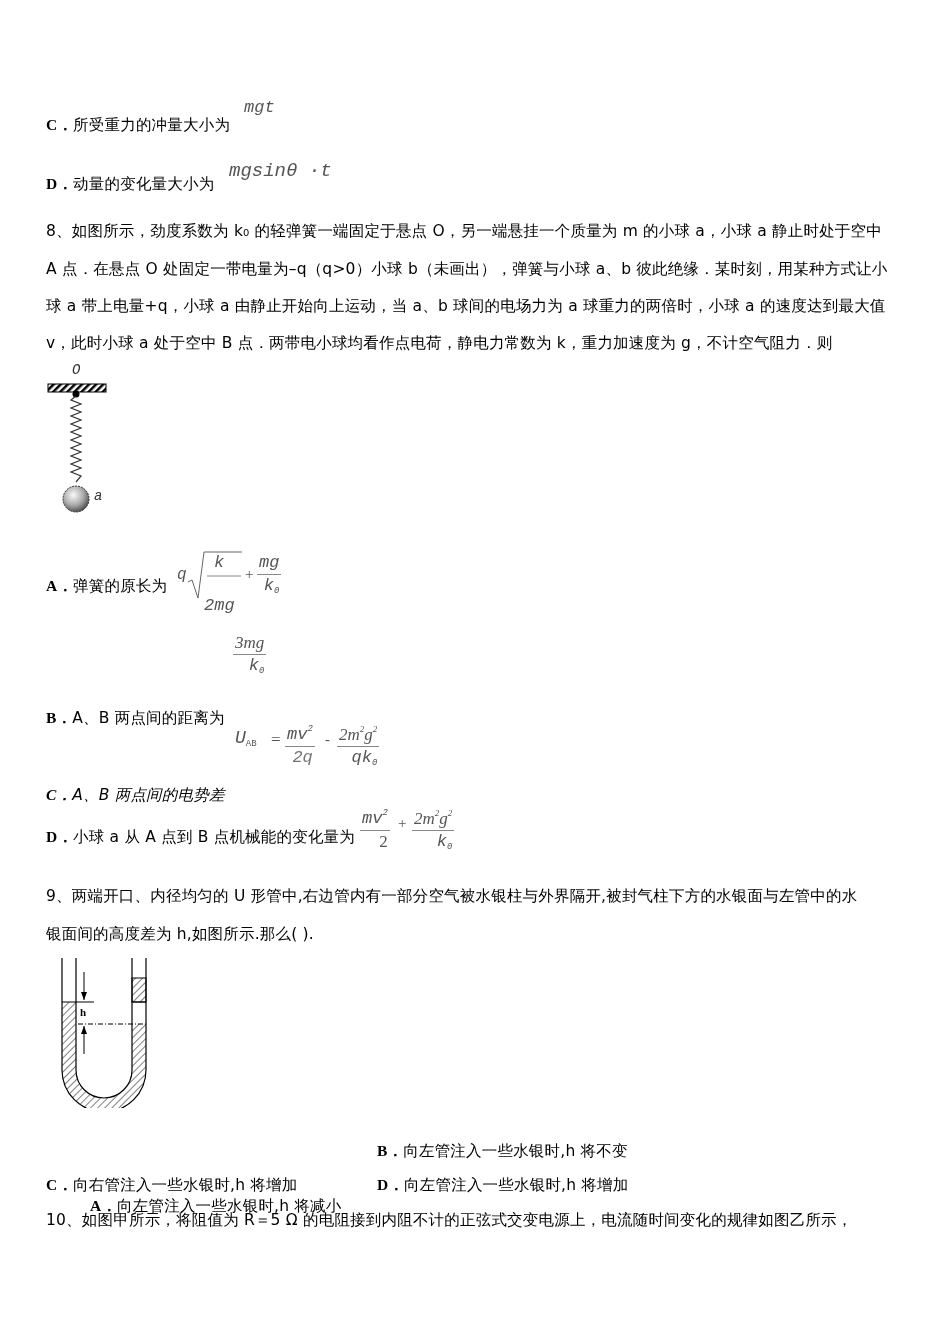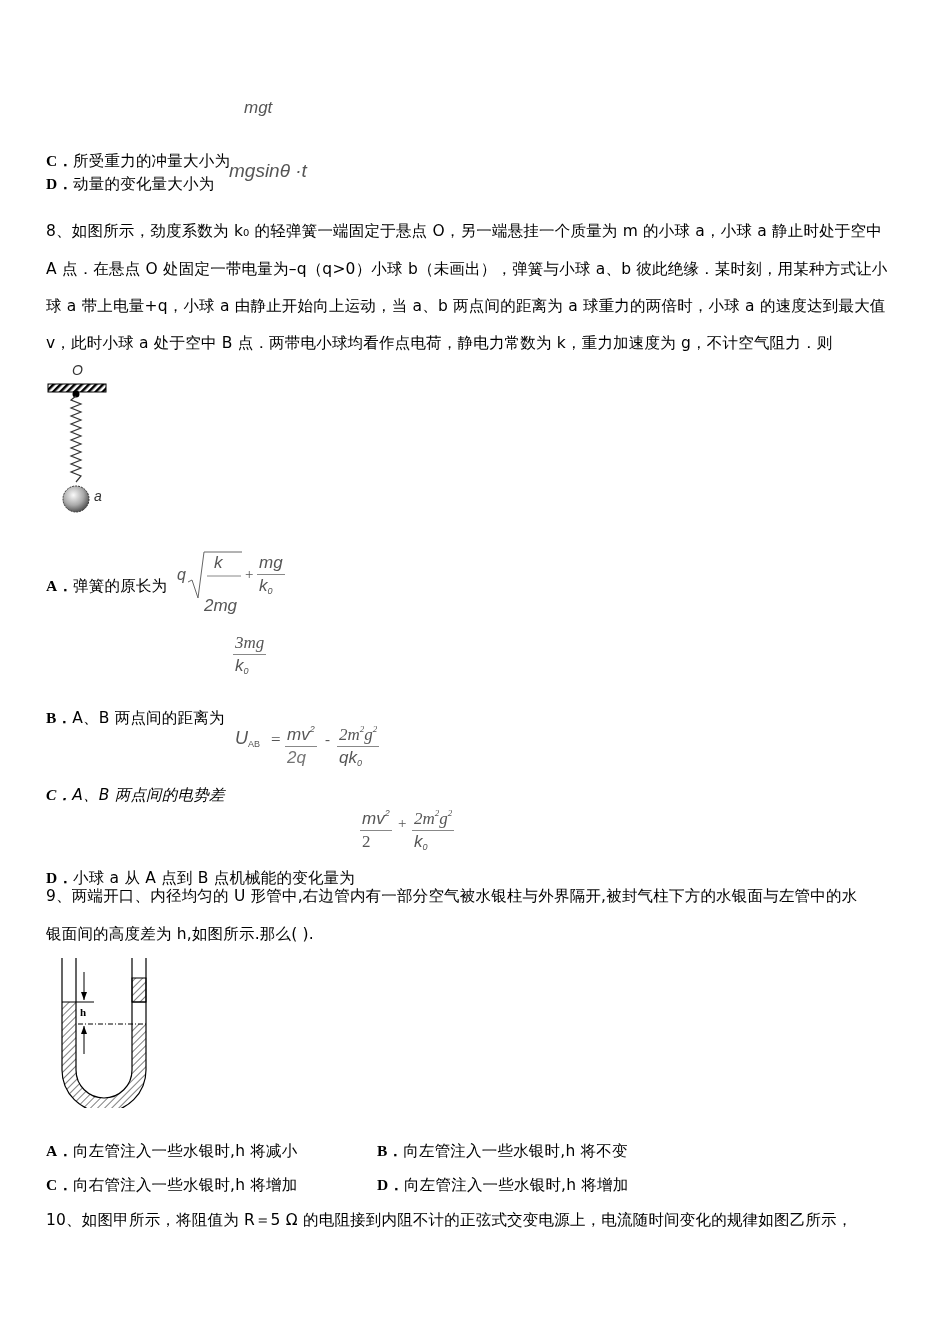--- a/index.html
+++ b/index.html
@@ -1,47 +1,47 @@
 <!DOCTYPE html>
 <html><head>
 <meta charset="utf-8">
 <style>
   html, body { margin: 0; padding: 0; background: #ffffff; }
   body { width: 950px; height: 1344px; position: relative; overflow: hidden;
          font-family: "DejaVu Sans", "Liberation Sans", sans-serif; color: #000; font-size: 15px; }
   .abs { position: absolute; }
   .line { position: absolute; left: 46px; white-space: nowrap; font-size: 15.5px; letter-spacing: 0.2px; }
   .lbl { font-family: "Liberation Serif", "DejaVu Serif", serif; font-weight: bold; }
-  .math { font-family: Liberation Sans, sans-serif; font-style: italic; color: #555; }
+  .math { font-family: Liberation Mono, monospace; font-style: italic; color: #555; }
   .mup { font-family: "Liberation Serif", "DejaVu Serif", serif; color: #555; }
-  .frac { display: inline-block; vertical-align: middle; text-align: left; }
+  .frac { display: inline-block; vertical-align: middle; text-align: right; }
   .frac .num { display: block; padding: 0 2px; border-bottom: 1px solid #888; font-size: 17px; line-height: 22px; }
   .frac .den { display: block; padding: 0 2px; font-size: 17px; line-height: 22px; }
   sup.s { font-size: 9px; vertical-align: 8px; }
   sub.s { font-size: 9px; vertical-align: -3px; }
 </style>
 </head>
 <body>
 
-<div class="line" style="top:115px;margin-top:36px;">
+<div class="line" style="top:115px;">
   <span class="lbl">C．</span><span>所受重力的冲量大小为</span>
 </div>
 <div class="abs math" style="left:244px; top:98px; font-size:17px;">mgt</div>
 
 <div class="line" style="top:174px;">
   <span class="lbl">D．</span><span>动量的变化量大小为</span>
 </div>
 <div class="abs math" style="left:229px; top:160px; font-size:19px;">mgsinθ ·t</div>
 
 <div>
   <div class="line" style="top:221px;">
     <span>8、</span><span>如图所示，劲度系数为 k₀ 的轻弹簧一端固定于悬点 O，另一端悬挂一个质量为 m 的小球 a，小球 a 静止时处于空中</span>
   </div>
   <div class="line" style="top:259px;">A 点．在悬点 O 处固定一带电量为–q（q&gt;0）小球 b（未画出），弹簧与小球 a、b 彼此绝缘．某时刻，用某种方式让小</div>
-  <div class="line" style="top:296px;">球 a 带上电量+q，小球 a 由静止开始向上运动，当 a、b 两点间的距离为 a 球重力的两倍时，小球 a 的速度达到最大值</div>
+  <div class="line" style="top:296px;">球 a 带上电量+q，小球 a 由静止开始向上运动，当 a、b 球间的电场力为 a 球重力的两倍时，小球 a 的速度达到最大值</div>
   <div class="line" style="top:333px;">v，此时小球 a 处于空中 B 点．两带电小球均看作点电荷，静电力常数为 k，重力加速度为 g，不计空气阻力．则</div>
 </div>
 
 <div class="abs" style="left:44px; top:364px; width:70px; height:155px;">
   <span class="abs math" style="left:28px; top:-2px; font-size:14px; color:#333;">O</span>
   <svg width="70" height="155" viewBox="0 0 70 155">
     <defs>
       <pattern id="hatch" width="5" height="5" patternUnits="userSpaceOnUse" patternTransform="rotate(45)">
         <rect width="2.5" height="5" fill="#000"></rect>
       </pattern>
@@ -95,21 +95,21 @@
       <span class="num math">mv<sup class="s">2</sup></span>
       <span class="den math" style="color:#737373;">2q</span>
     </span>
   <span class="abs mup" style="left:90px; top:13px; font-size:15px;">-</span>
   <span class="abs frac" style="left:102px; top:0;">
       <span class="num mup" style="font-style:italic;">2m<sup class="s">2</sup>g<sup class="s">2</sup></span>
       <span class="den math">qk<sub class="s">0</sub></span>
     </span>
 </div>
 
-<div class="line" style="top:827px;margin-top:41px;">
+<div class="line" style="top:827px;">
   <span class="lbl">D．</span><span>小球 a 从 A 点到 B 点机械能的变化量为</span>
 </div>
 <div class="abs" style="left:360px; top:802px; height:52px; width:120px;">
   <span class="abs frac" style="left:0; top:0;">
       <span class="num math">mv<sup class="s">2</sup></span>
       <span class="den mup">2</span>
     </span>
   <span class="abs mup" style="left:38px; top:13px; font-size:15px;">+</span>
   <span class="abs frac" style="left:52px; top:0;">
       <span class="num mup" style="font-style:italic;">2m<sup class="s">2</sup>g<sup class="s">2</sup></span>
@@ -145,21 +145,21 @@
     <line x1="22" y1="66" x2="90" y2="66" stroke="#000" stroke-width="1" stroke-dasharray="5,2,1,2"></line>
 
     <line x1="28" y1="14" x2="28" y2="42" stroke="#000" stroke-width="1"></line>
     <polygon points="25,34 31,34 28,42" fill="#000"></polygon>
     <line x1="28" y1="68" x2="28" y2="96" stroke="#000" stroke-width="1"></line>
     <polygon points="25,76 31,76 28,68" fill="#000"></polygon>
   </svg>
   <span class="abs" style="left:24px; top:48px; font-family:'Liberation Serif',serif; font-weight:bold; font-size:11px;">h</span>
 </div>
 
-<div class="line" style="top:1141px;">
+<div class="line" style="top:1196px;margin-left:44px;">
   <span class="lbl">A．</span><span>向左管注入一些水银时,h 将减小</span>
 </div>
 <div class="line" style="top:1141px; left:377px;">
   <span class="lbl">B．</span><span>向左管注入一些水银时,h 将不变</span>
 </div>
 <div class="line" style="top:1175px;">
   <span class="lbl">C．</span><span>向右管注入一些水银时,h 将增加</span>
 </div>
 <div class="line" style="top:1175px; left:377px;">
   <span class="lbl">D．</span><span>向左管注入一些水银时,h 将增加</span>

